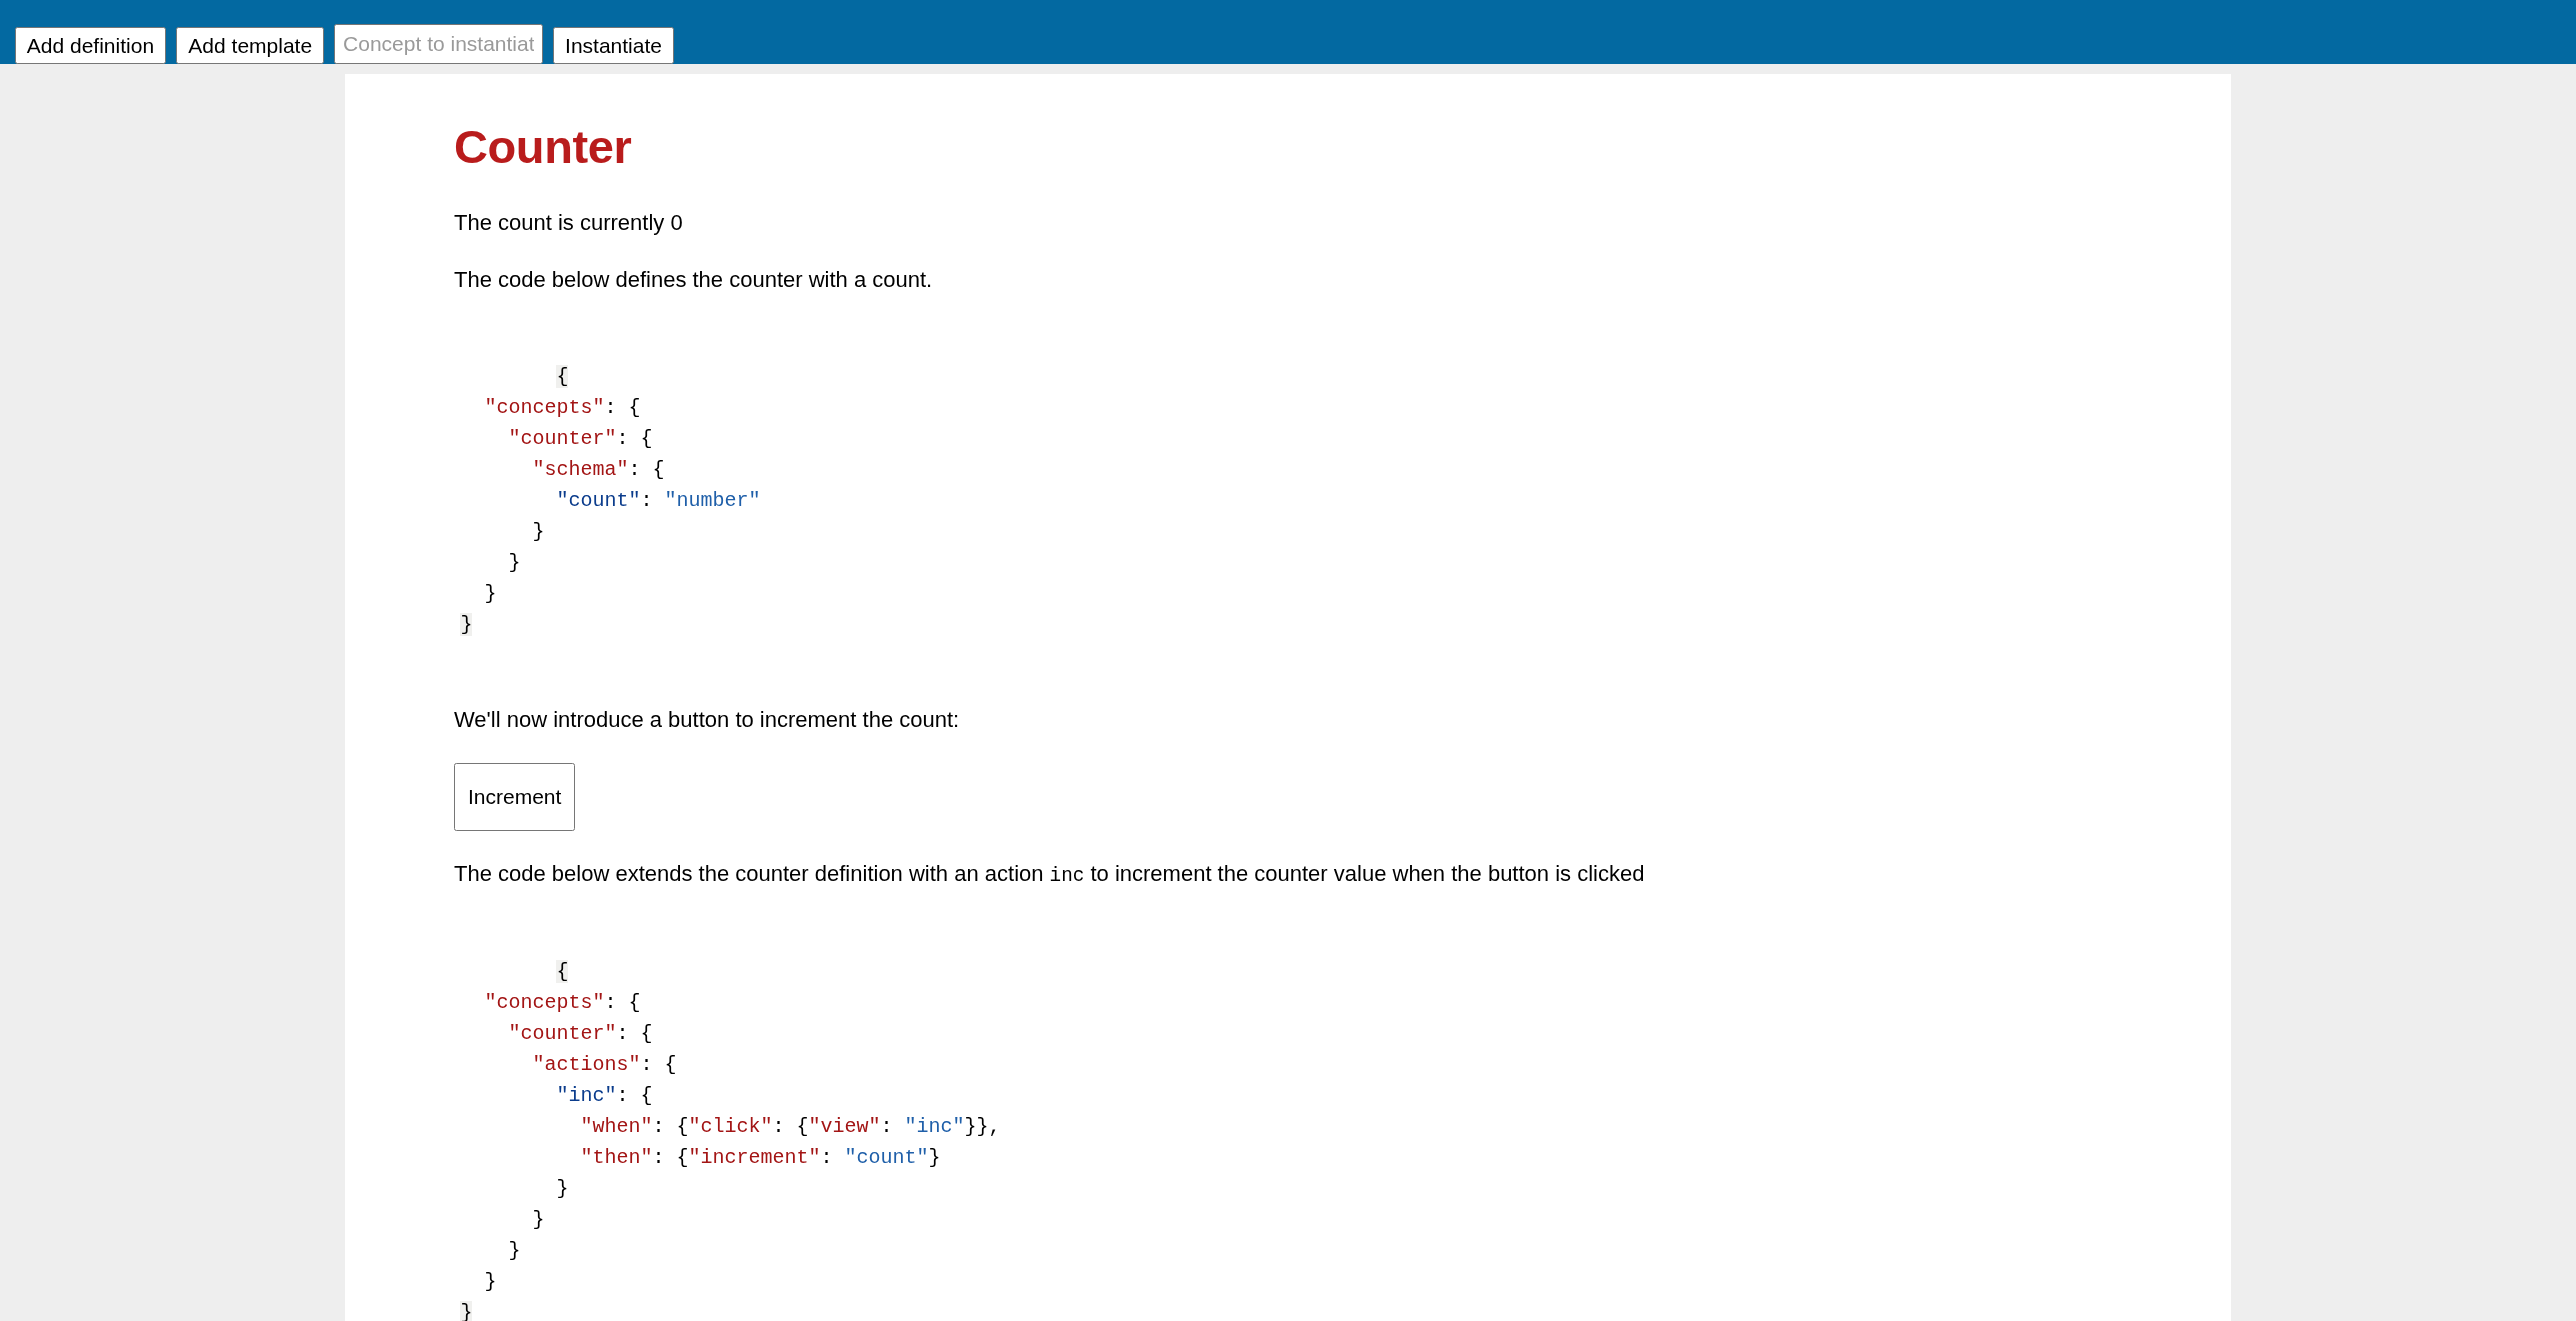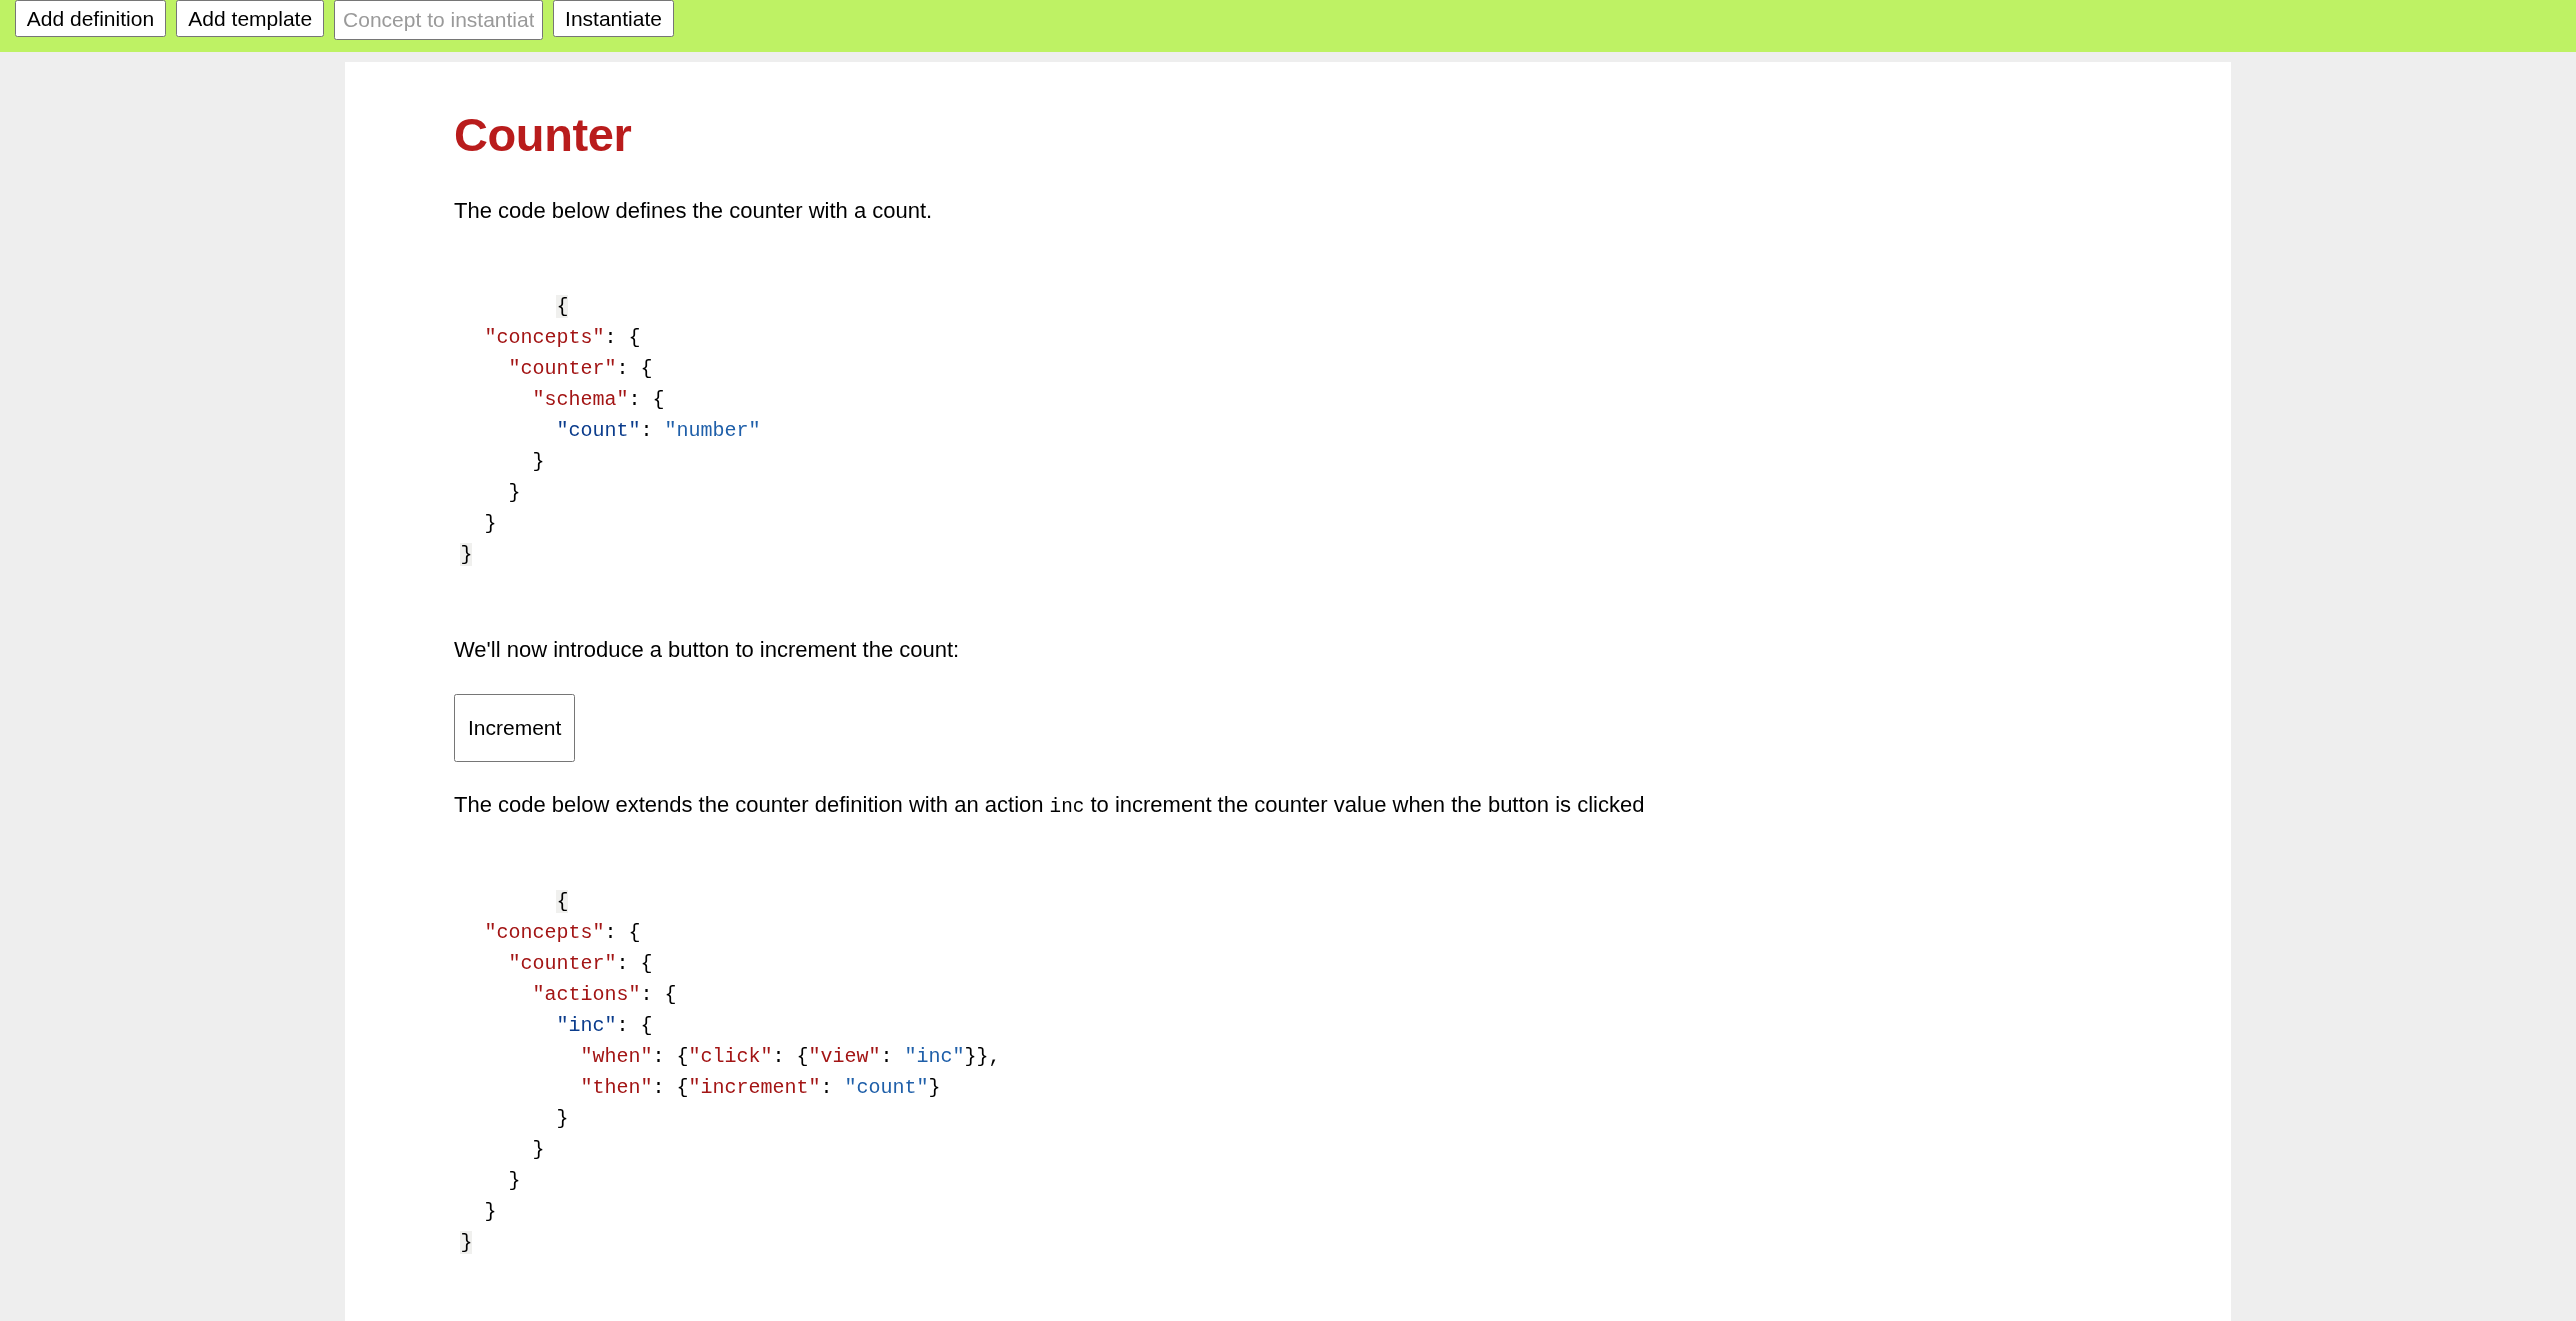--- a/index.html
+++ b/index.html
@@ -9,24 +9,24 @@
     font-family: "Liberation Sans", sans-serif;
   }
   body {
     width: 2576px;
     min-height: 1322px;
     -webkit-font-smoothing: antialiased;
   }
 
   
   .toolbar {
-    background: #bef264;
-    height: 52px;
+    background: #0369a1;
+    height: 64px;
     display: flex;
-    align-items: flex-start;
+    align-items: flex-end;
     padding-left: 14.5px;
     box-sizing: border-box;
     gap: 9.7px;
   }
   .tb-btn {
     font-family: "Liberation Sans", sans-serif;
     font-size: 21px;
     line-height: 1;
     padding: 7.2px 11.3px;
     background: #ffffff;
@@ -130,20 +130,21 @@
   <button class="tb-btn">Instantiate</button>
 </div>
 
 <div class="page-wrap">
   <div class="sheet">
     <div class="sheet-inner">
 
       <h1 class="title">Counter</h1>
 
 
+      <p class="para">The count is currently 0</p>
 
       <p class="para">The code below defines the counter with a count.</p>
 
       <div class="codeblock">
         <span class="brace-hl tok-plain">{</span>
 <span class="tok-plain">  </span><span class="tok-key">"concepts"</span><span class="tok-plain">: {</span>
 <span class="tok-plain">    </span><span class="tok-key">"counter"</span><span class="tok-plain">: {</span>
 <span class="tok-plain">      </span><span class="tok-key">"schema"</span><span class="tok-plain">: {</span>
 <span class="tok-plain">        </span><span class="tok-key-blue">"count"</span><span class="tok-plain">: </span><span class="tok-str">"number"</span>
 <span class="tok-plain">      }</span>

